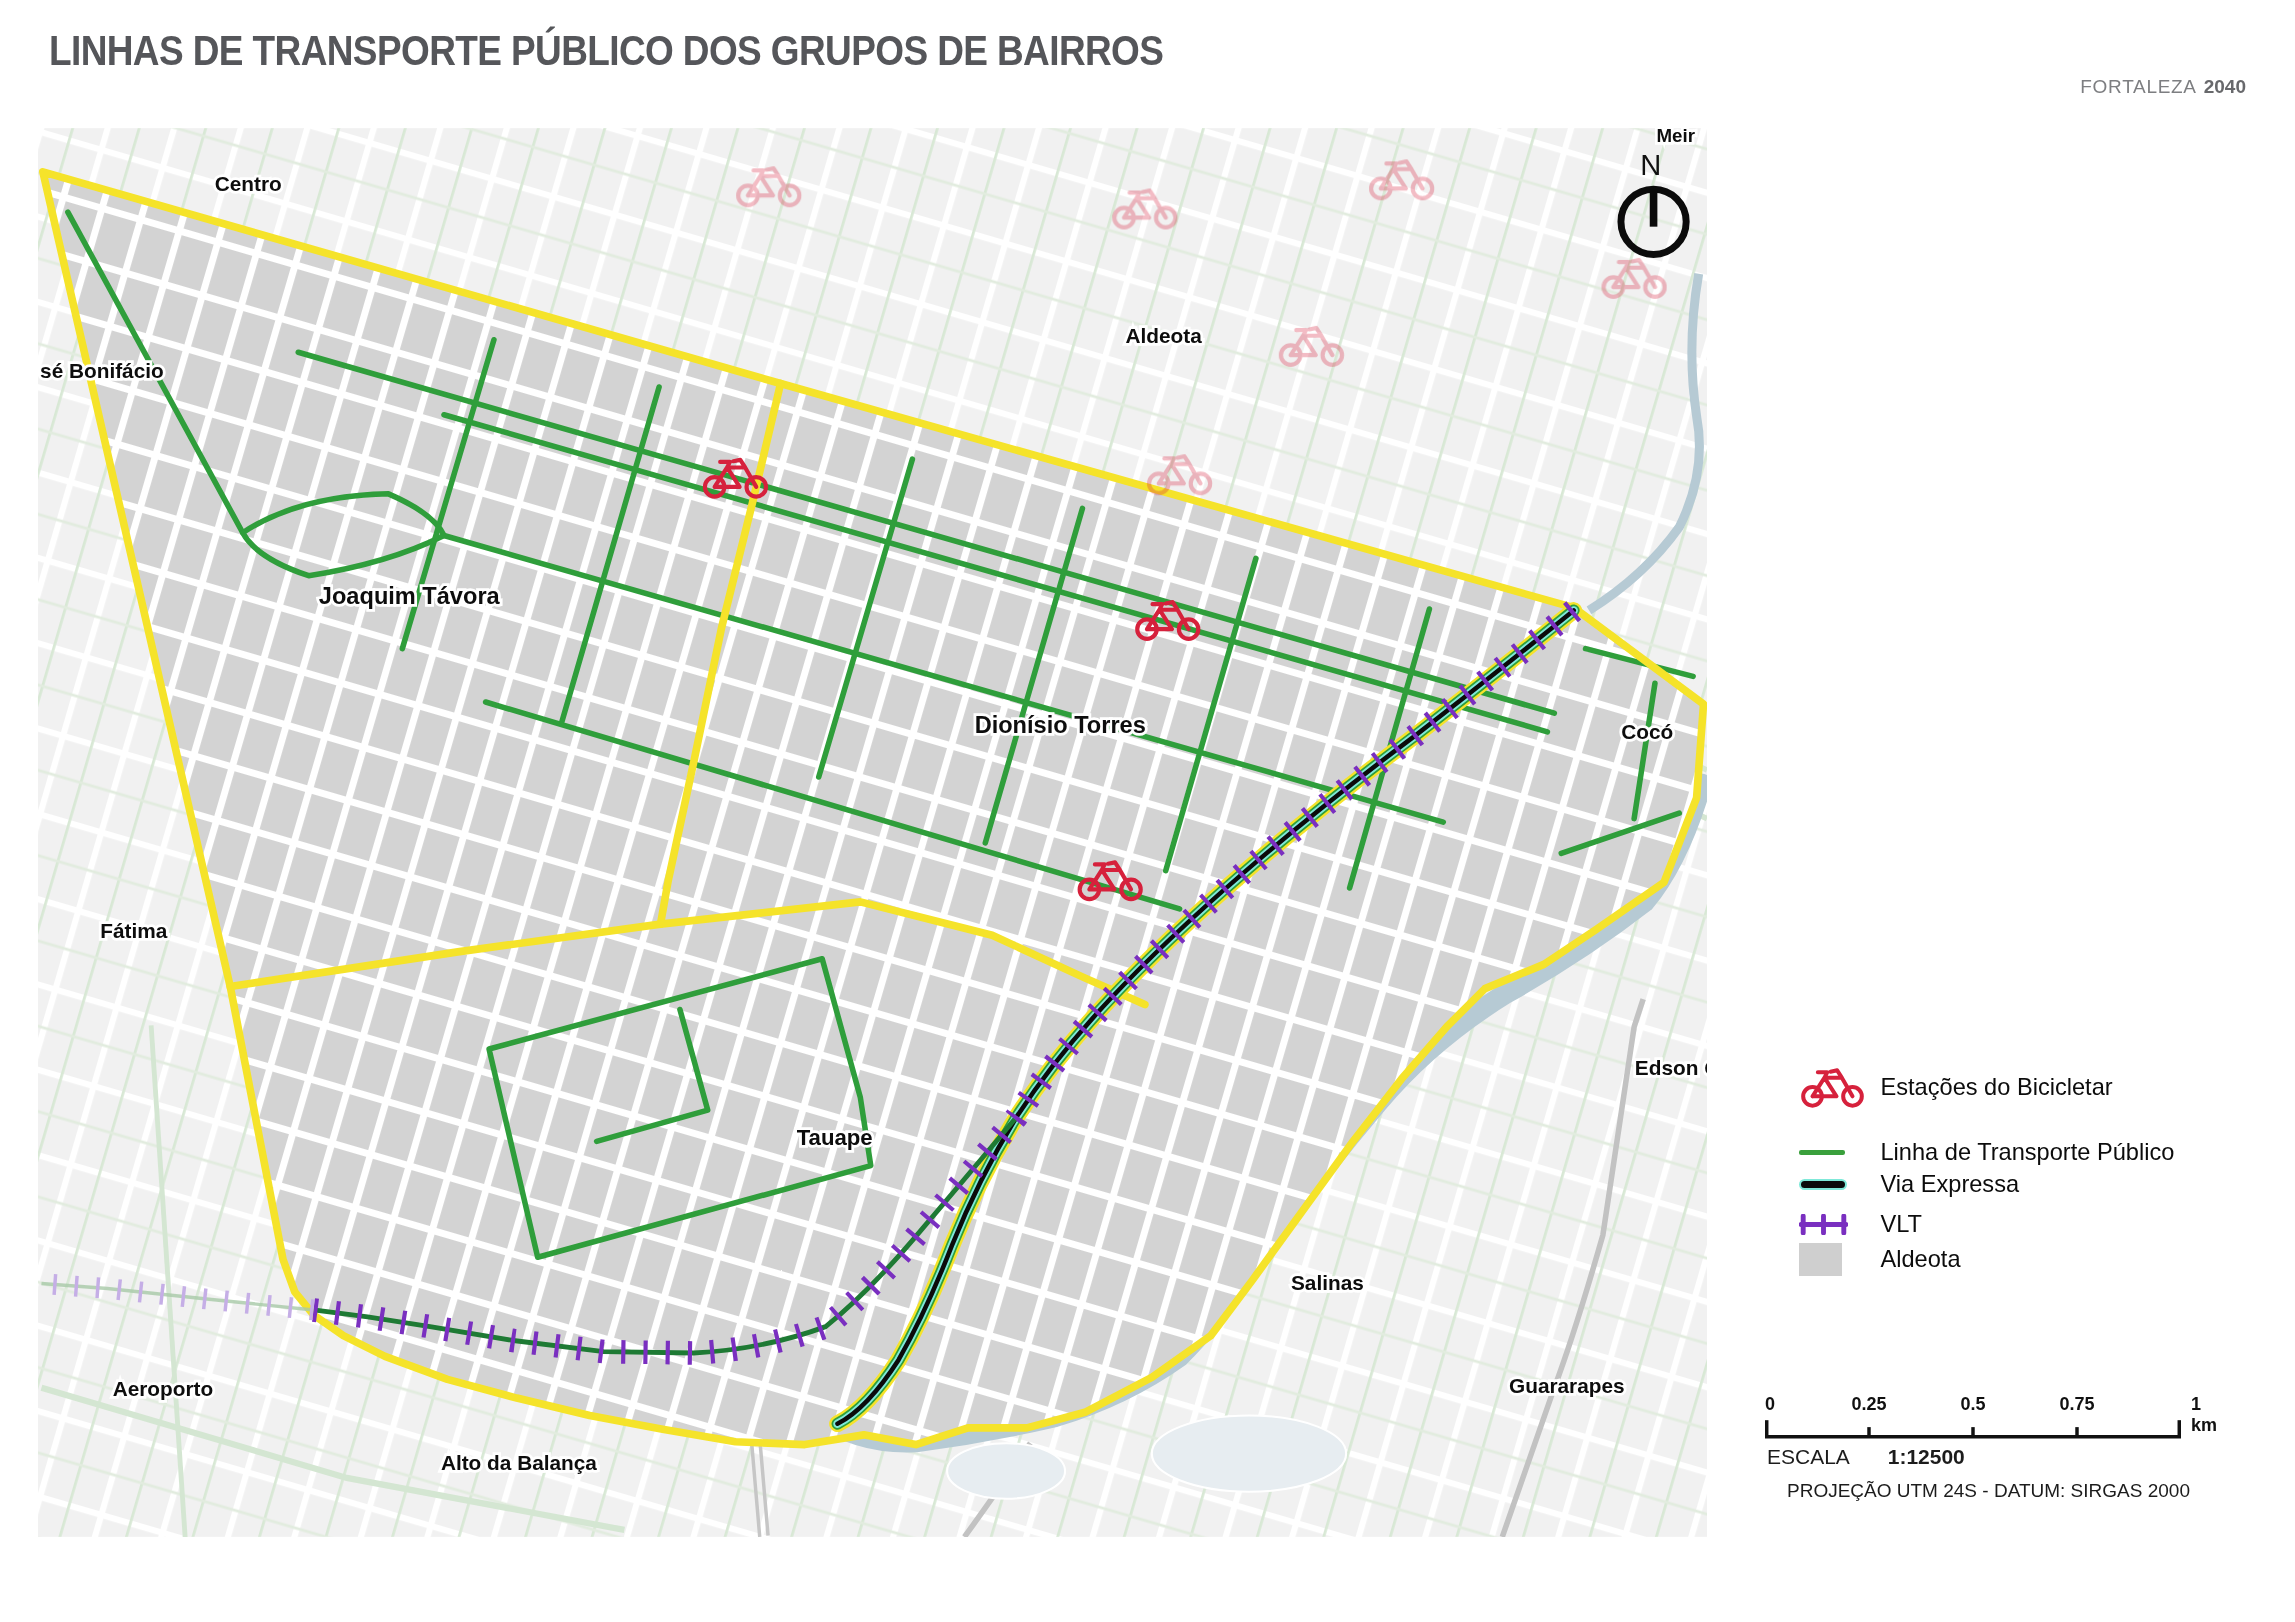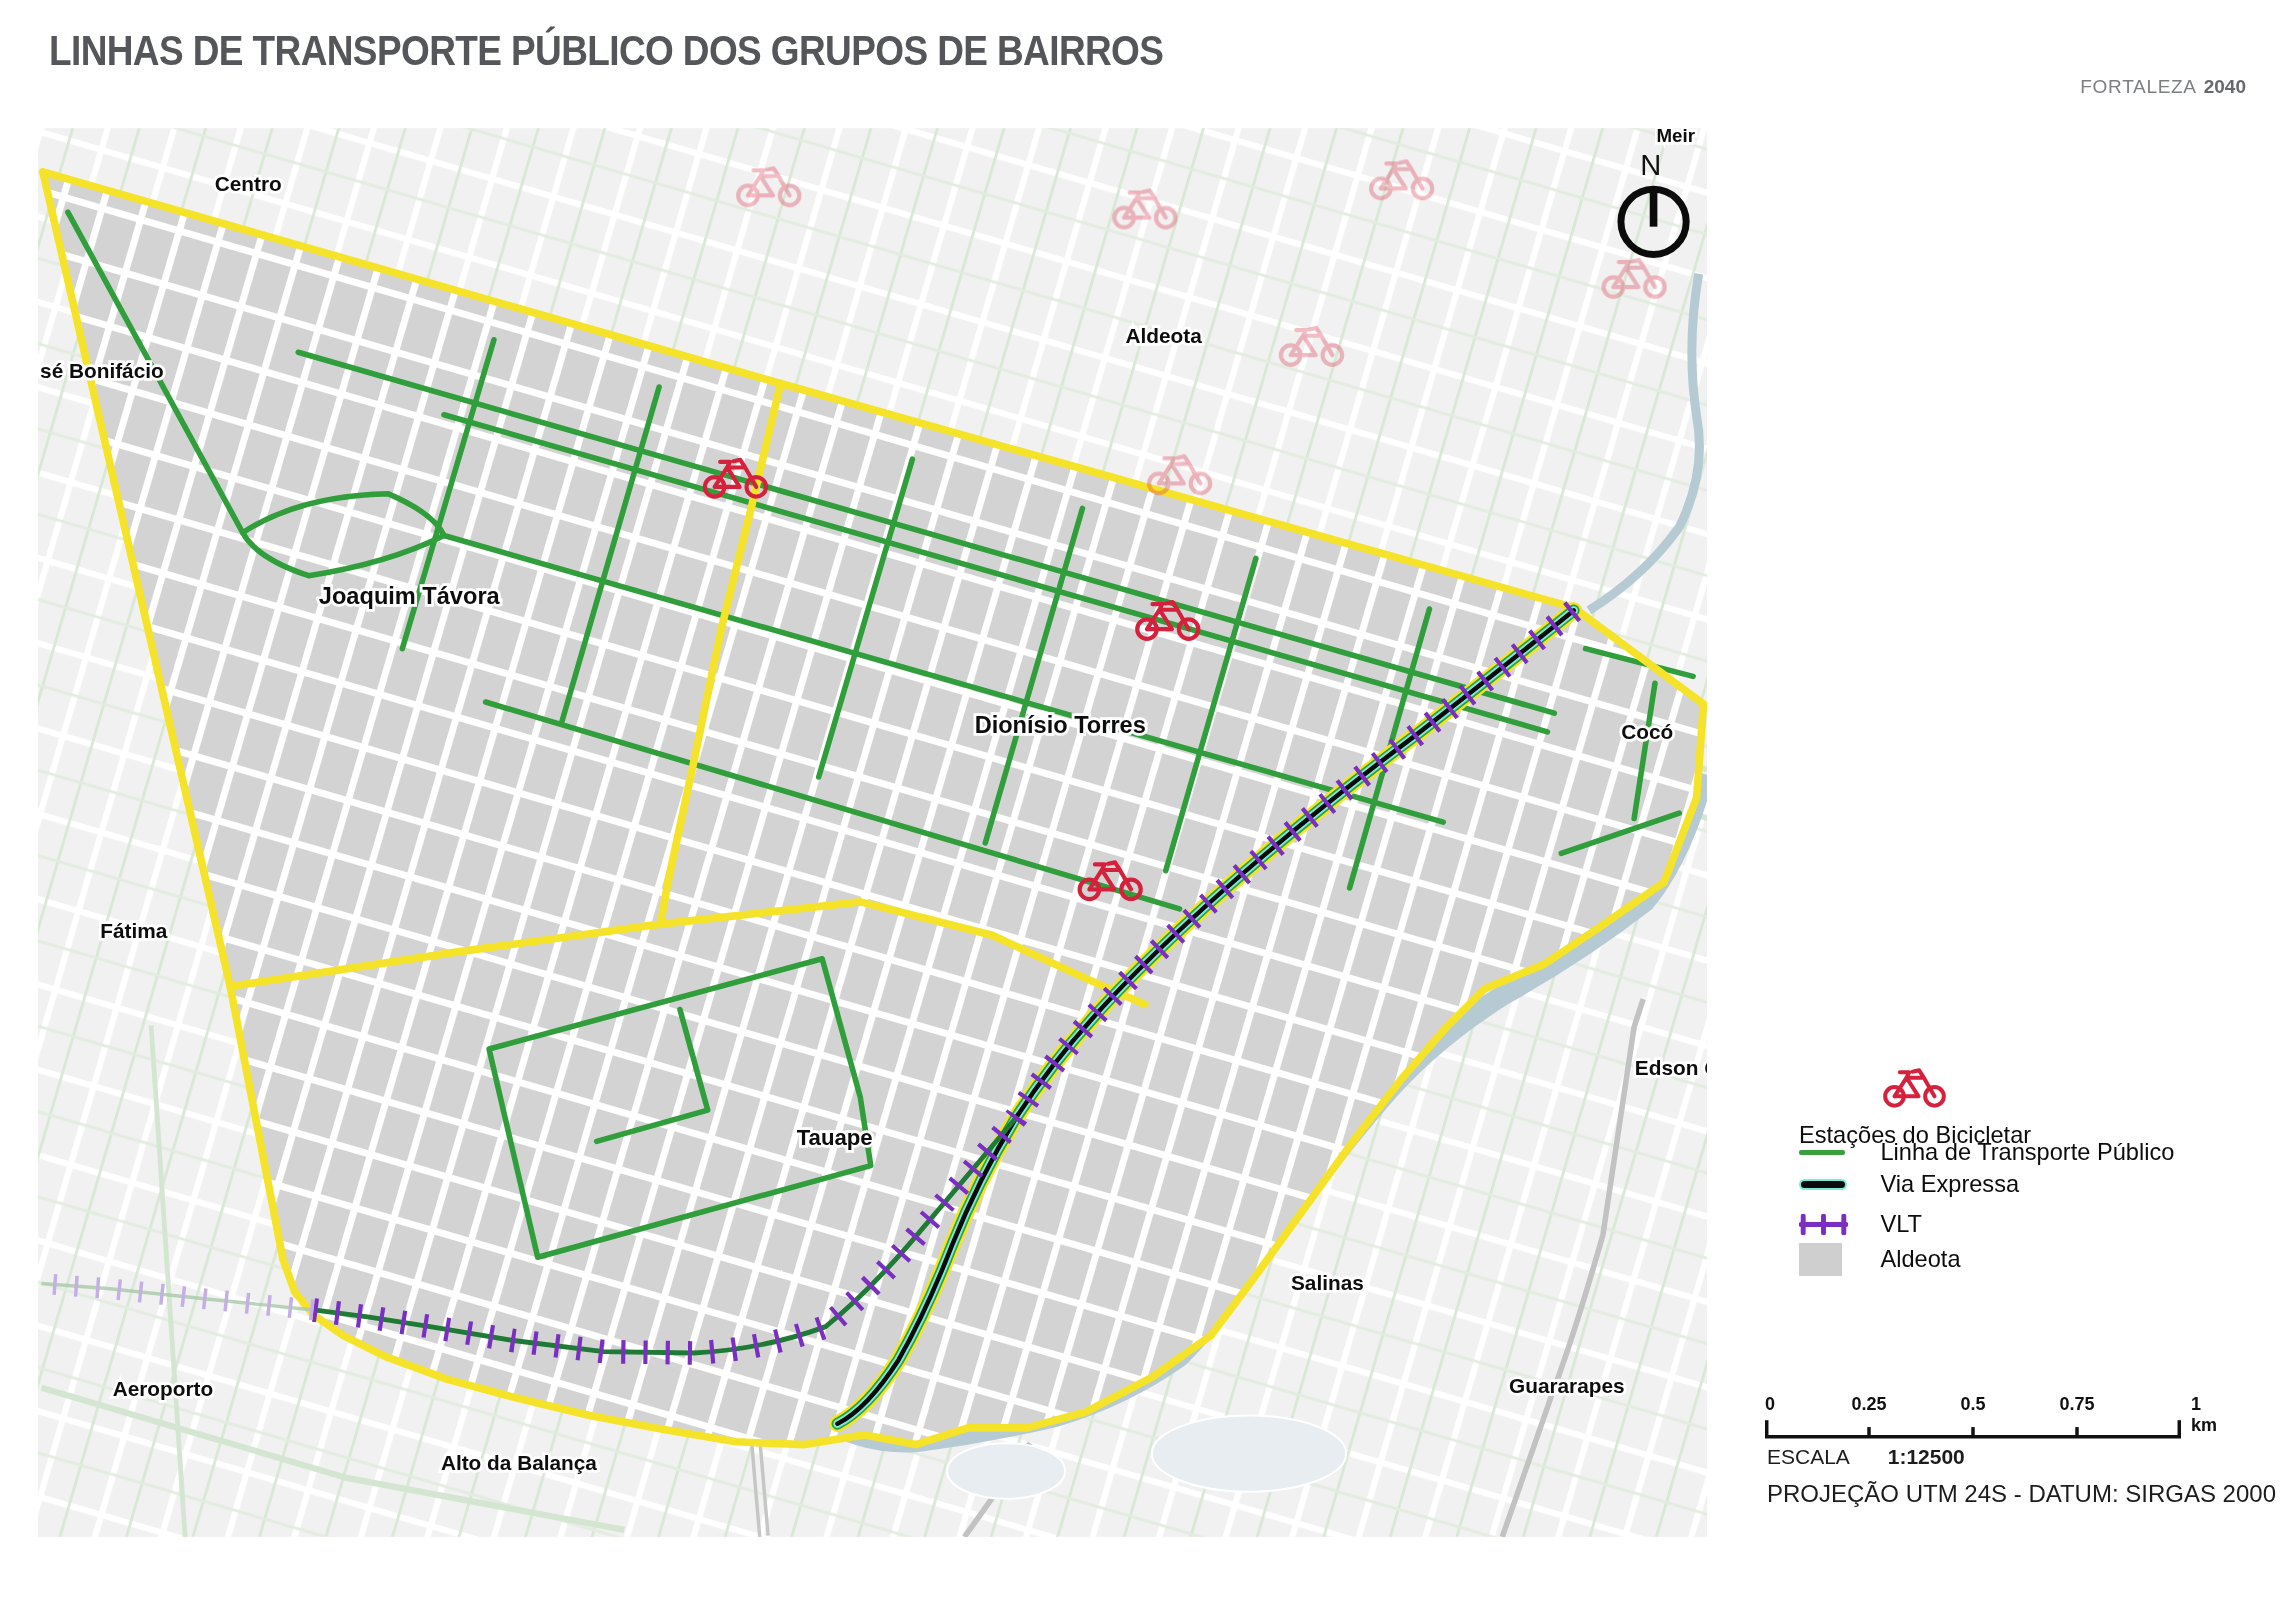--- a/index.html
+++ b/index.html
@@ -17,21 +17,21 @@
   .sw-line{width:46px;height:4.9px;background:#3aa03c;border-radius:2.1px;}
   .sw-via{width:44px;height:7.6px;background:#0b0b0b;border:2.1px solid #7fe9d9;border-radius:5.6px;}
   .sw-quad{width:43px;height:33px;background:#cfcfcf;}
   .scalebar{position:absolute;left:1765px;top:1394px;width:416px;}
   .sb-labels{position:relative;height:23.6px;font-size:18px;font-weight:700;color:#111;}
   .sb-labels span{position:absolute;transform:translateX(-50%);}
   .sb-labels span.first{transform:none;}
   .sb-labels span.last{transform:translateX(-100%);}
   .footnote{position:absolute;left:1767px;font-size:21px;color:#1c1c1c;white-space:nowrap;}
   .footnote b{font-weight:700;margin-left:32px;}
-  .fn2{font-size:24px;}
+  .fn2{font-size:19px;margin-left:20px;}
   svg text.maplbl{font-weight:700;fill:#0d0d0d;stroke:#ffffff;stroke-width:8px;paint-order:stroke;
     font-family:"Liberation Sans",sans-serif;}
 </style>
 </head>
 <body>
 
 <div class="page-title">LINHAS DE TRANSPORTE PÚBLICO DOS GRUPOS DE BAIRROS</div>
 <div class="brand">
   <span class="b-name">FORTALEZA</span><span class="b-year">2040</span>
 </div>
@@ -150,21 +150,21 @@
 
   <g>
     <text x="2324" y="68" text-anchor="middle" font-size="42" font-weight="500" fill="#111">N</text>
     <circle cx="2328" cy="135" r="47" fill="none" stroke="#0b0b0b" stroke-width="10"></circle>
     <line x1="2328" y1="88" x2="2328" y2="142" stroke="#0b0b0b" stroke-width="11"></line>
   </g>
 </svg>
 </div>
 
 <div class="legend">
-  <div class="legend-row" style="top:4.2px;left:0;flex-direction:column;">
+  <div class="legend-row" style="top:4.2px;left:0;">
     <span class="sw">
       <svg width="67" height="44" viewBox="0 0 100 66" color="#d6213c">
         <g fill="none" stroke="currentColor" stroke-width="6" stroke-linecap="round" stroke-linejoin="round">
           <circle cx="20" cy="47" r="14"></circle>
             <circle cx="80" cy="47" r="14"></circle>
           <path d="M20,47 L38,19 L64,19 L80,47 M38,19 L56,47 L20,47 M64,19 L57,8 L47,10 M28,11 L42,11 L38,19"></path>
         </g>
       </svg>
     </span>
     <span class="legend-label">Estações do Bicicletar</span>

